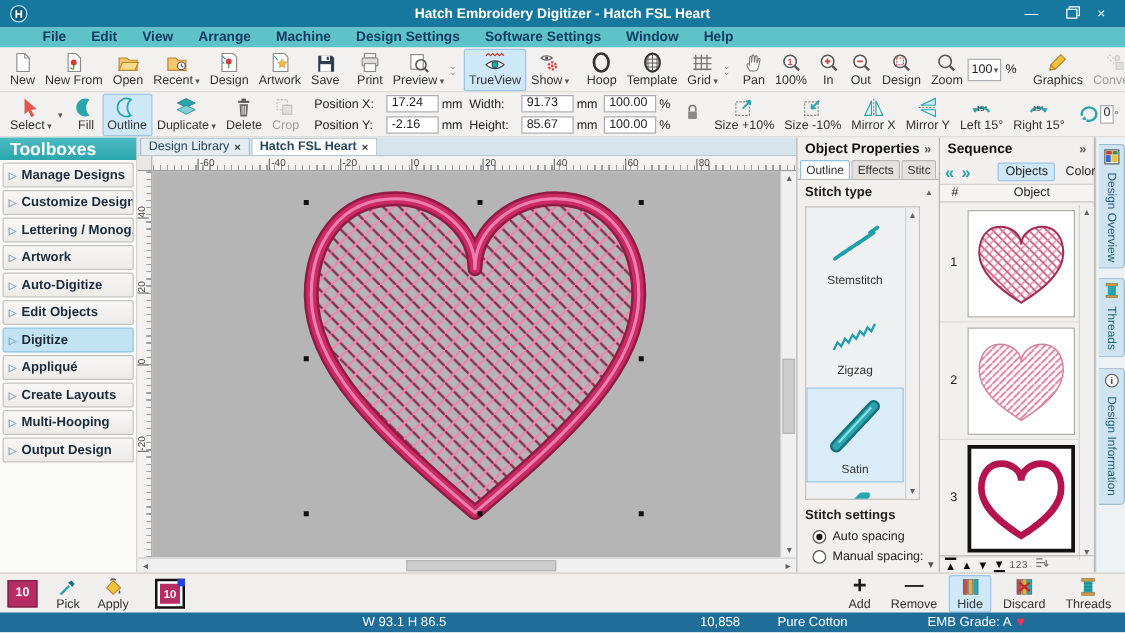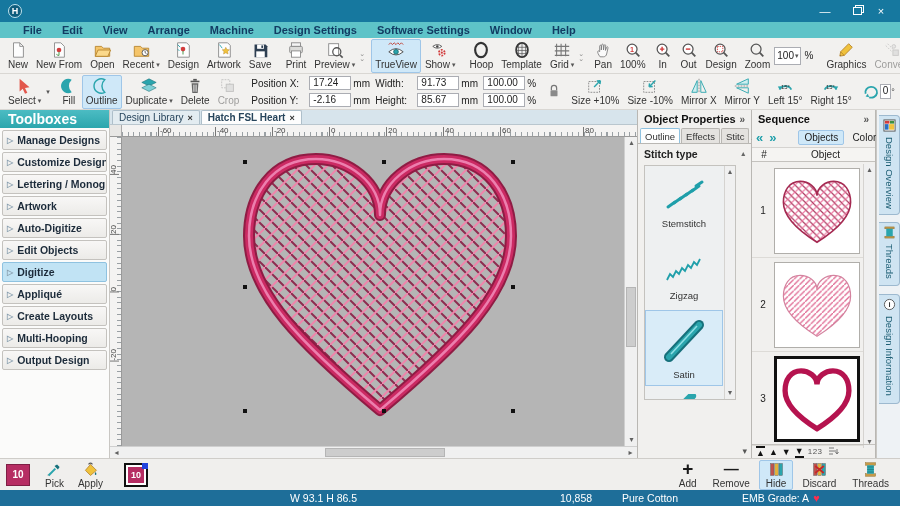--- a/index.html
+++ b/index.html
@@ -11,21 +11,21 @@
   .titlebar { position:absolute; left:0; top:0; width:900px; height:22px; background:#16789f; display:flex; align-items:center; color:#fff; }
   .app-icon { width:14px; height:14px; margin-left:8px; border-radius:50%; background:#0e5d7d; border:1px solid #bfe3ee; color:#fff; font-size:9px; font-weight:bold; display:flex; align-items:center; justify-content:center; }
   .title-text { position:absolute; left:0; right:0; text-align:center; font-weight:bold; font-size:11px; }
   .winbtns { margin-left:auto; display:flex; gap:14px; padding-right:12px; z-index:2; }
   .winbtn { color:#fff; font-size:11px; width:14px; text-align:center; cursor:default; }
   .restore-glyph { position:relative; width:10px; height:9px; margin-top:3px; }
   .restore-glyph::before { content:""; position:absolute; left:2px; top:0; width:7px; height:6px; border:1px solid #fff; }
   .restore-glyph::after { content:""; position:absolute; left:0; top:2px; width:7px; height:6px; border:1px solid #fff; background:#16789f; }
 
   
-  .menubar { position:absolute; left:0; top:22px; width:900px; height:16px; background:#5ec3c8; display:flex; align-items:center; padding-left:13px; gap:0; }
+  .menubar { position:absolute; left:0; top:22px; width:900px; height:16px; background:#5ec3c8; display:flex; align-items:center; padding-left:24px; gap:0; }
   .menu-item { font-weight:bold; color:#123c63; padding:0 10px; font-size:11px; }
 
   
   .toolbar { position:absolute; left:0; width:900px; background:#f2f1ef; border-bottom:1px solid #d9d7d3; display:flex; align-items:center; }
   .tb1 { top:38px; height:36px; }
   .tb2 { top:74px; height:36px; }
   .grip { width:4px; height:26px; margin:0 2px; background-image:repeating-linear-gradient(0deg,#c6c4c0 0 2px,transparent 2px 4px); }
   .sep { width:1px; height:30px; margin:0 3px; background-image:repeating-linear-gradient(0deg,#c9c7c3 0 2px,transparent 2px 4px); }
   .tbtn { display:flex; flex-direction:column; align-items:center; justify-content:center; height:34px; padding:0 3px; font-size:10px; color:#333; border:1px solid transparent; border-radius:2px; white-space:nowrap; }
   .tbtn .ic { height:18px; display:flex; align-items:center; justify-content:center; }
@@ -155,20 +155,21 @@
     <pattern id="dh" width="7" height="7" patternUnits="userSpaceOnUse">
       <line x1="7" y1="0" x2="0" y2="7" stroke="#e06a93" stroke-width="1.6"></line>
     </pattern>
   </defs>
 </svg>
 
 <div class="window">
 
   <div class="titlebar">
     <div class="app-icon">H</div>
+    <div class="title-text">Hatch Embroidery Digitizer - Hatch FSL Heart</div>
     <div class="winbtns">
       <span class="winbtn">—</span>
       <span class="winbtn"><span class="restore-glyph"></span></span>
       <span class="winbtn">×</span>
     </div>
   </div>
 
   <div class="menubar">
     <span class="menu-item">File</span>
     <span class="menu-item">Edit</span>
@@ -658,21 +659,21 @@
     </div>
     <div class="rcorner"></div>
     <div class="hruler">
       <span class="maj" style="left:36px">-60</span>
       <span class="maj" style="left:93px">-40</span>
       <span class="maj" style="left:150px">-20</span>
       <span class="maj" style="left:207px">0</span>
       <span class="maj" style="left:264px">20</span>
       <span class="maj" style="left:321px">40</span>
       <span class="maj" style="left:378px">60</span>
-      <span class="maj" style="left:461px">80</span>
+      <span class="maj" style="left:435px">80</span>
     </div>
     <div class="vruler">
       <span class="maj" style="top:28px">40</span>
       <span class="maj" style="top:88px">20</span>
       <span class="maj" style="top:150px">0</span>
       <span class="maj" style="top:212px">-20</span>
     </div>
     <div class="canvas">
       <svg width="502" height="309" viewBox="0 0 502 309">
         <path d="M258 78 C258 45 226 22 194 22 C150 22 127 58 127 99 C127 156 180 207 258 273 C336 207 389 156 389 99 C389 58 366 22 322 22 C290 22 258 45 258 78 Z" fill="url(#xhbig)" stroke="#8f1c44" stroke-width="12" stroke-linejoin="round"></path>
@@ -747,20 +748,31 @@
               <line x1="10" y1="35" x2="36" y2="7" stroke="#8fe0e6" stroke-width="1.6"></line>
             </svg></span>
         <span class="cap">Satin</span>
       </div>
       <div class="sl-item" style="height:30px">
         <span><svg width="44" height="26" viewBox="0 0 44 26">
               <line x1="8" y1="24" x2="30" y2="2" stroke="#2aa5ad" stroke-width="8" stroke-linecap="round"></line>
             </svg></span>
       </div>
     </div>
+    <div class="stitch-settings">
+      <div class="ss-title">Stitch settings</div>
+      <div class="radio-row">
+        <span class="radio checked"></span>
+        <span>Auto spacing</span>
+      </div>
+      <div class="radio-row">
+        <span class="radio"></span>
+        <span>Manual spacing:</span>
+      </div>
+    </div>
     <span class="op-chevron">▾</span>
   </div>
 
   <div class="sequence">
     <div class="panel-header">
       <span>Sequence</span>
       <span class="exp">»</span>
     </div>
     <div class="seq-controls">
       <span class="seq-nav">«</span>

